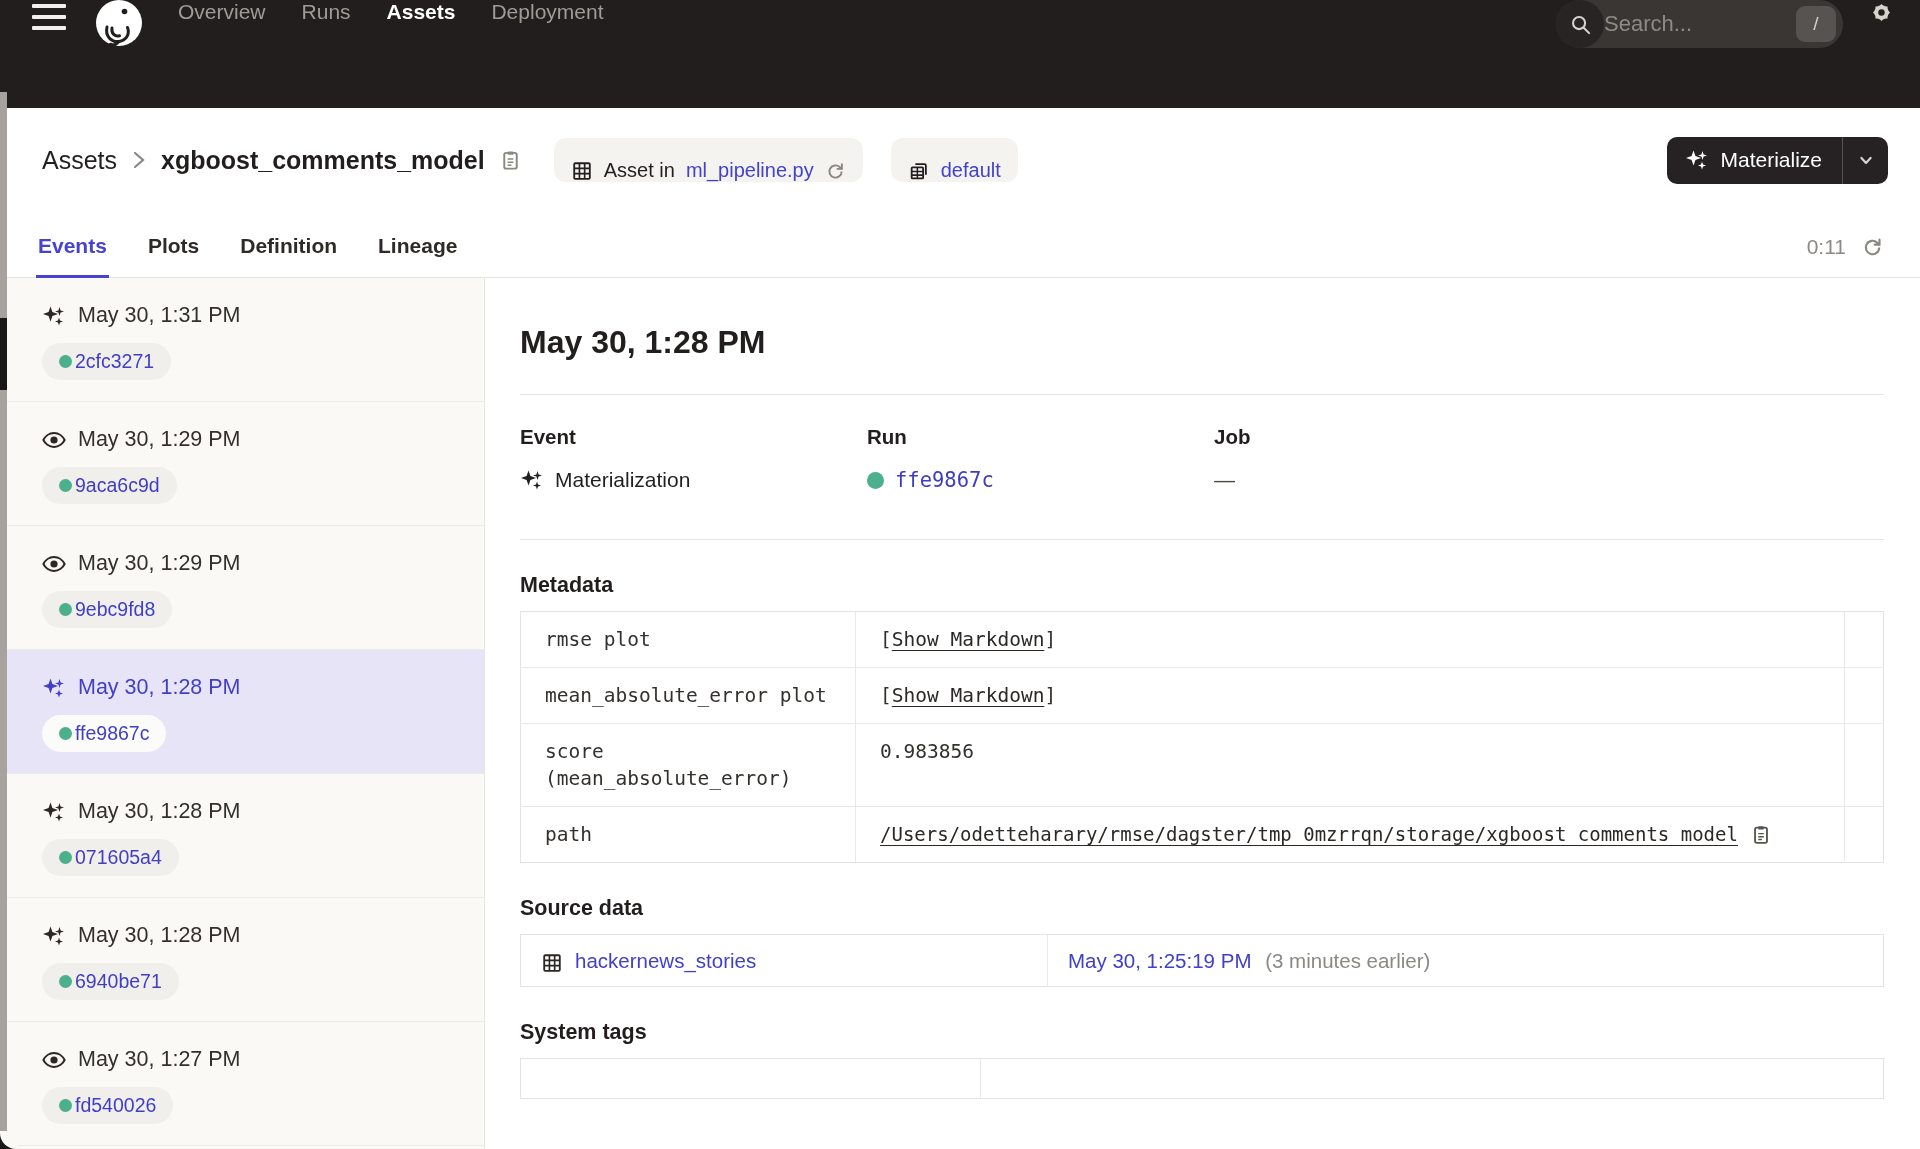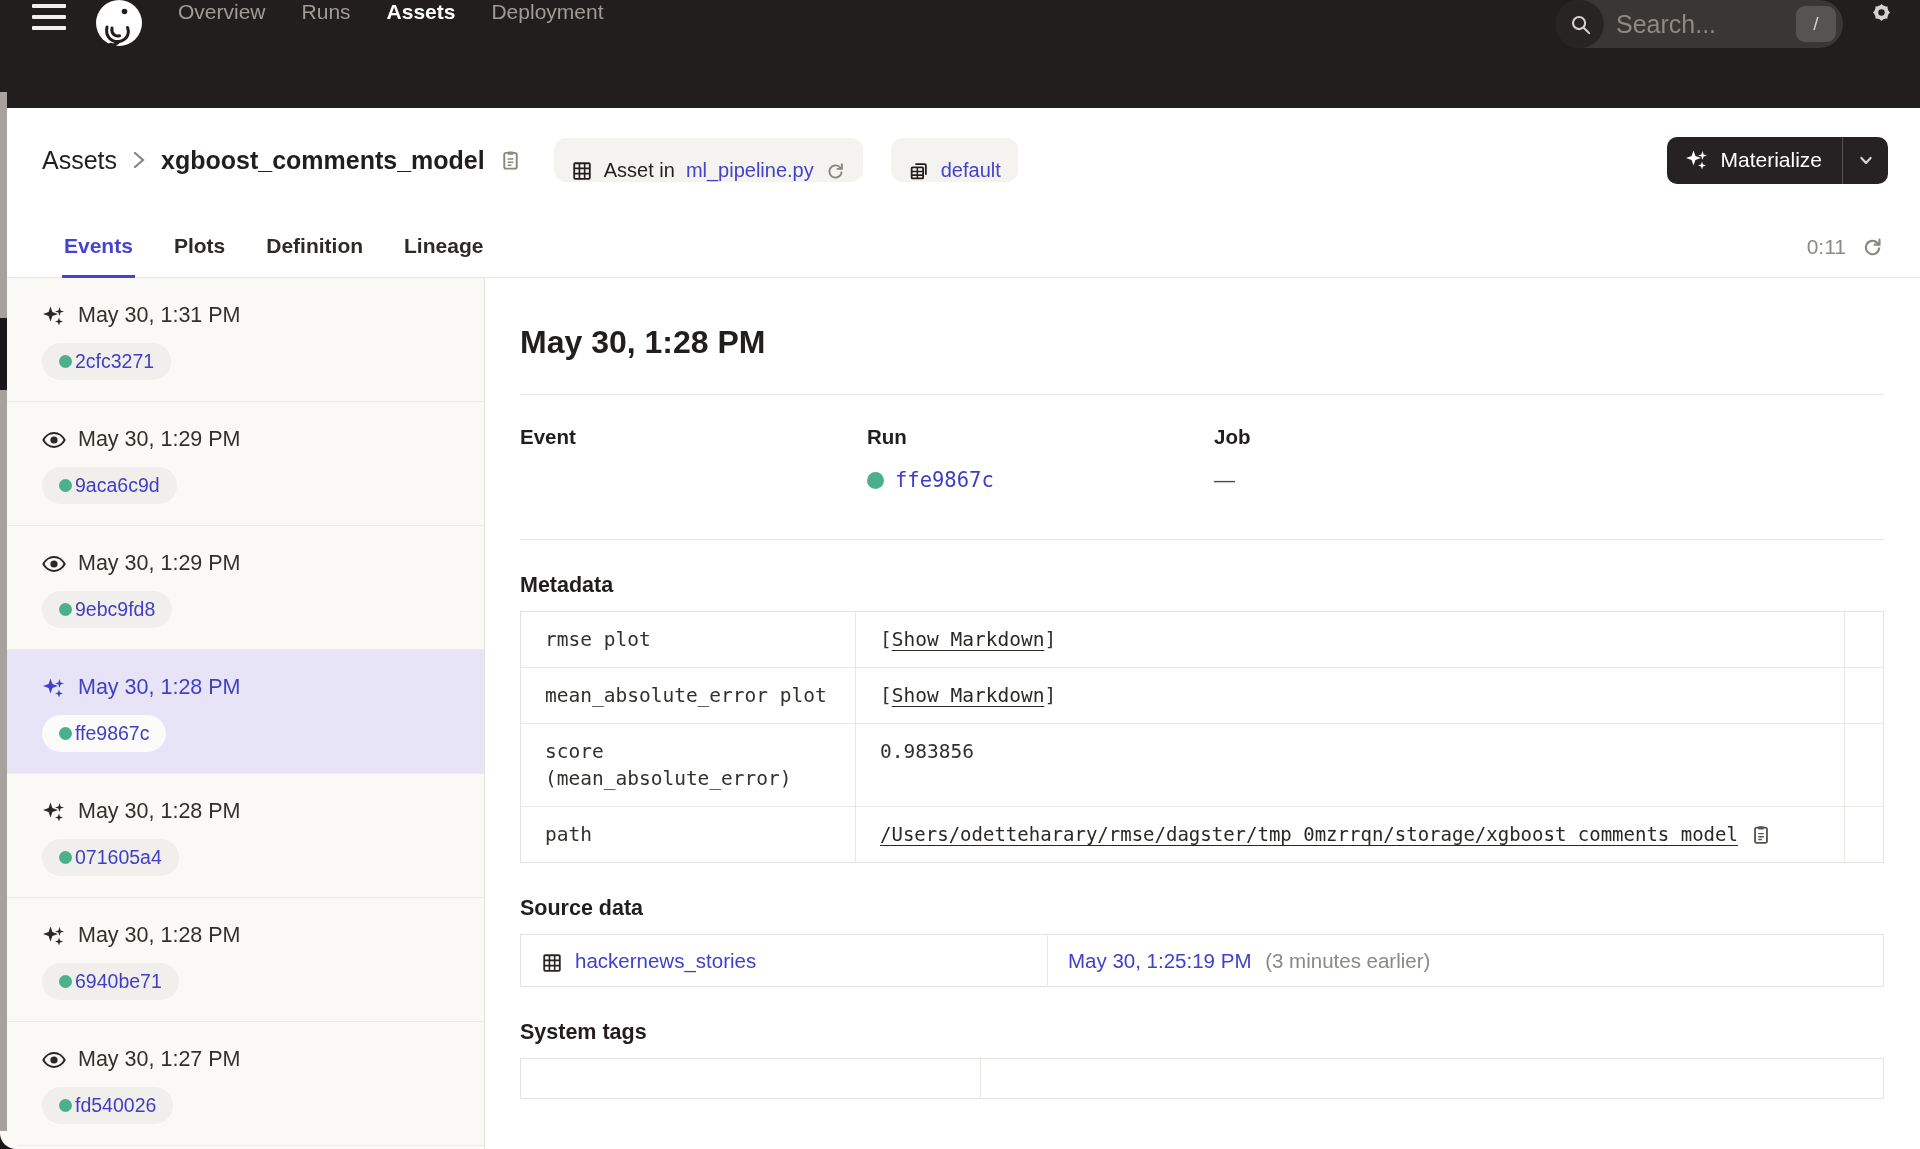--- a/index.html
+++ b/index.html
@@ -11,21 +11,21 @@
   .topnav{height:108px;background:#211e1d;display:flex;align-items:flex-start;padding:0 26px 0 32px}
   .hamburger{width:40px;height:34px;background:none;border:none;cursor:pointer;display:flex;flex-direction:column;justify-content:center;gap:7px}
   .hamburger span{display:block;width:34px;height:4px;background:#f2efec;border-radius:1px}
   .logo{margin-left:24px;cursor:pointer}
   .nav{display:flex;gap:36px;margin-left:36px;font-size:21px}
   .nav a{color:#a19b96;text-decoration:none}
   .nav a.active{color:#fff;font-weight:700}
   .topnav .spacer{flex:1}
   .search{display:flex;align-items:center;width:287px;height:48px;background:#3a3634;border-radius:26px;margin-right:26px}
   .search-iconwrap{width:48px;height:48px;border-radius:50%;background:#282423;display:flex;align-items:center;justify-content:center;color:#d6d1cc}
-  .search input{flex:1;min-width:0;background:transparent;border:none;outline:none;color:#fdba74;font-size:25px;padding-left:12px;font-family:"Liberation Sans",sans-serif}
+  .search input{flex:1;min-width:0;background:transparent;border:none;outline:none;color:#fdba74;font-size:22px;font-family:"Liberation Sans",sans-serif}
   .search input::placeholder{color:#8f8a85}
   .kbd{min-width:40px;height:36px;background:#575350;color:#d5d1cc;border-radius:9px;display:flex;align-items:center;justify-content:center;font-size:19px;margin-right:7px}
   .gearbtn{background:none;border:none;cursor:pointer;color:#d6d2cd;display:flex;align-items:center}
 
   
   .crumb-row{height:104px;display:flex;align-items:center;padding:0 32px 0 42px}
   .crumb-root{font-size:25px;color:#231f20;text-decoration:none}
   .crumb-sep{margin:0 14px;color:#8a8680;display:flex}
   .crumb-title{font-size:25px;font-weight:700;color:#211e1d}
   .copybtn{background:none;border:none;cursor:pointer;color:#8a8680;margin-left:14px;display:flex}
@@ -33,21 +33,21 @@
   .badge .blue{color:#4442cb;text-decoration:none}
   .badge-def{margin-left:32px}
   .badge-grp{margin-left:28px;text-decoration:none}
   .badge-grp .grp-label{color:#4442cb}
   .badge .refresh{color:#8a8680;background:none;border:none;cursor:pointer;display:flex}
   .mat-split{margin-left:auto;display:flex;height:47px;background:#262223;border-radius:10px;overflow:hidden;color:#fff}
   .mat-main{display:flex;align-items:center;gap:11px;padding:0 20px 0 18px;font-size:21px;background:none;border:none;color:#fff;cursor:pointer;font-family:"Liberation Sans",sans-serif}
   .mat-caret{width:46px;display:flex;align-items:center;justify-content:center;background:none;border:none;border-left:1px solid rgba(255,255,255,.22);color:#d8d4d0;cursor:pointer}
 
   
-  .tabs-row{height:66px;display:flex;align-items:flex-end;padding:0 36px 0 62px;border-bottom:1px solid #e8e6e2}
+  .tabs-row{height:66px;display:flex;align-items:flex-end;padding:0 36px 0 36px;border-bottom:1px solid #e8e6e2}
   .tab{font-size:21px;font-weight:600;color:#2e2a27;text-decoration:none;padding:0 2px 17px;margin-right:37px;border-bottom:3px solid transparent;margin-bottom:-1px}
   .tab.active{color:#4843cf;border-bottom-color:#4843cf}
   .tabs-right{margin-left:auto;display:flex;align-items:center;gap:15px;padding-bottom:18px}
   .timer{font-size:21px;color:#8d8984}
   .refreshbtn{background:none;border:none;cursor:pointer;color:#8a8680;display:flex}
 
   
   .content{display:flex;height:887px}
   .sidebar{width:485px;background:#faf9f6;border-right:1px solid #e7e5e1;overflow:hidden}
   .ev{height:124px;padding:25px 18px 0 42px;border-bottom:1px solid #edebe7;cursor:pointer}
@@ -345,20 +345,26 @@
     </div>
 
   </aside>
 
   <main class="main">
     <h1 class="main-head">May 30, 1:28 PM</h1>
     <hr class="rule">
     <div class="meta-cols">
       <div class="meta-col">
         <div class="meta-label">Event</div>
+        <div class="meta-value">
+          <svg class="ic" width="24" height="24">
+              <use href="#i-sparkle"></use>
+            </svg>
+          <span>Materialization</span>
+        </div>
       </div>
       <div class="meta-col">
         <div class="meta-label">Run</div>
         <div class="meta-value">
           <span class="run-dot"></span>
           <a href="#" class="run-link">ffe9867c</a>
         </div>
       </div>
       <div class="meta-col">
         <div class="meta-label">Job</div>

